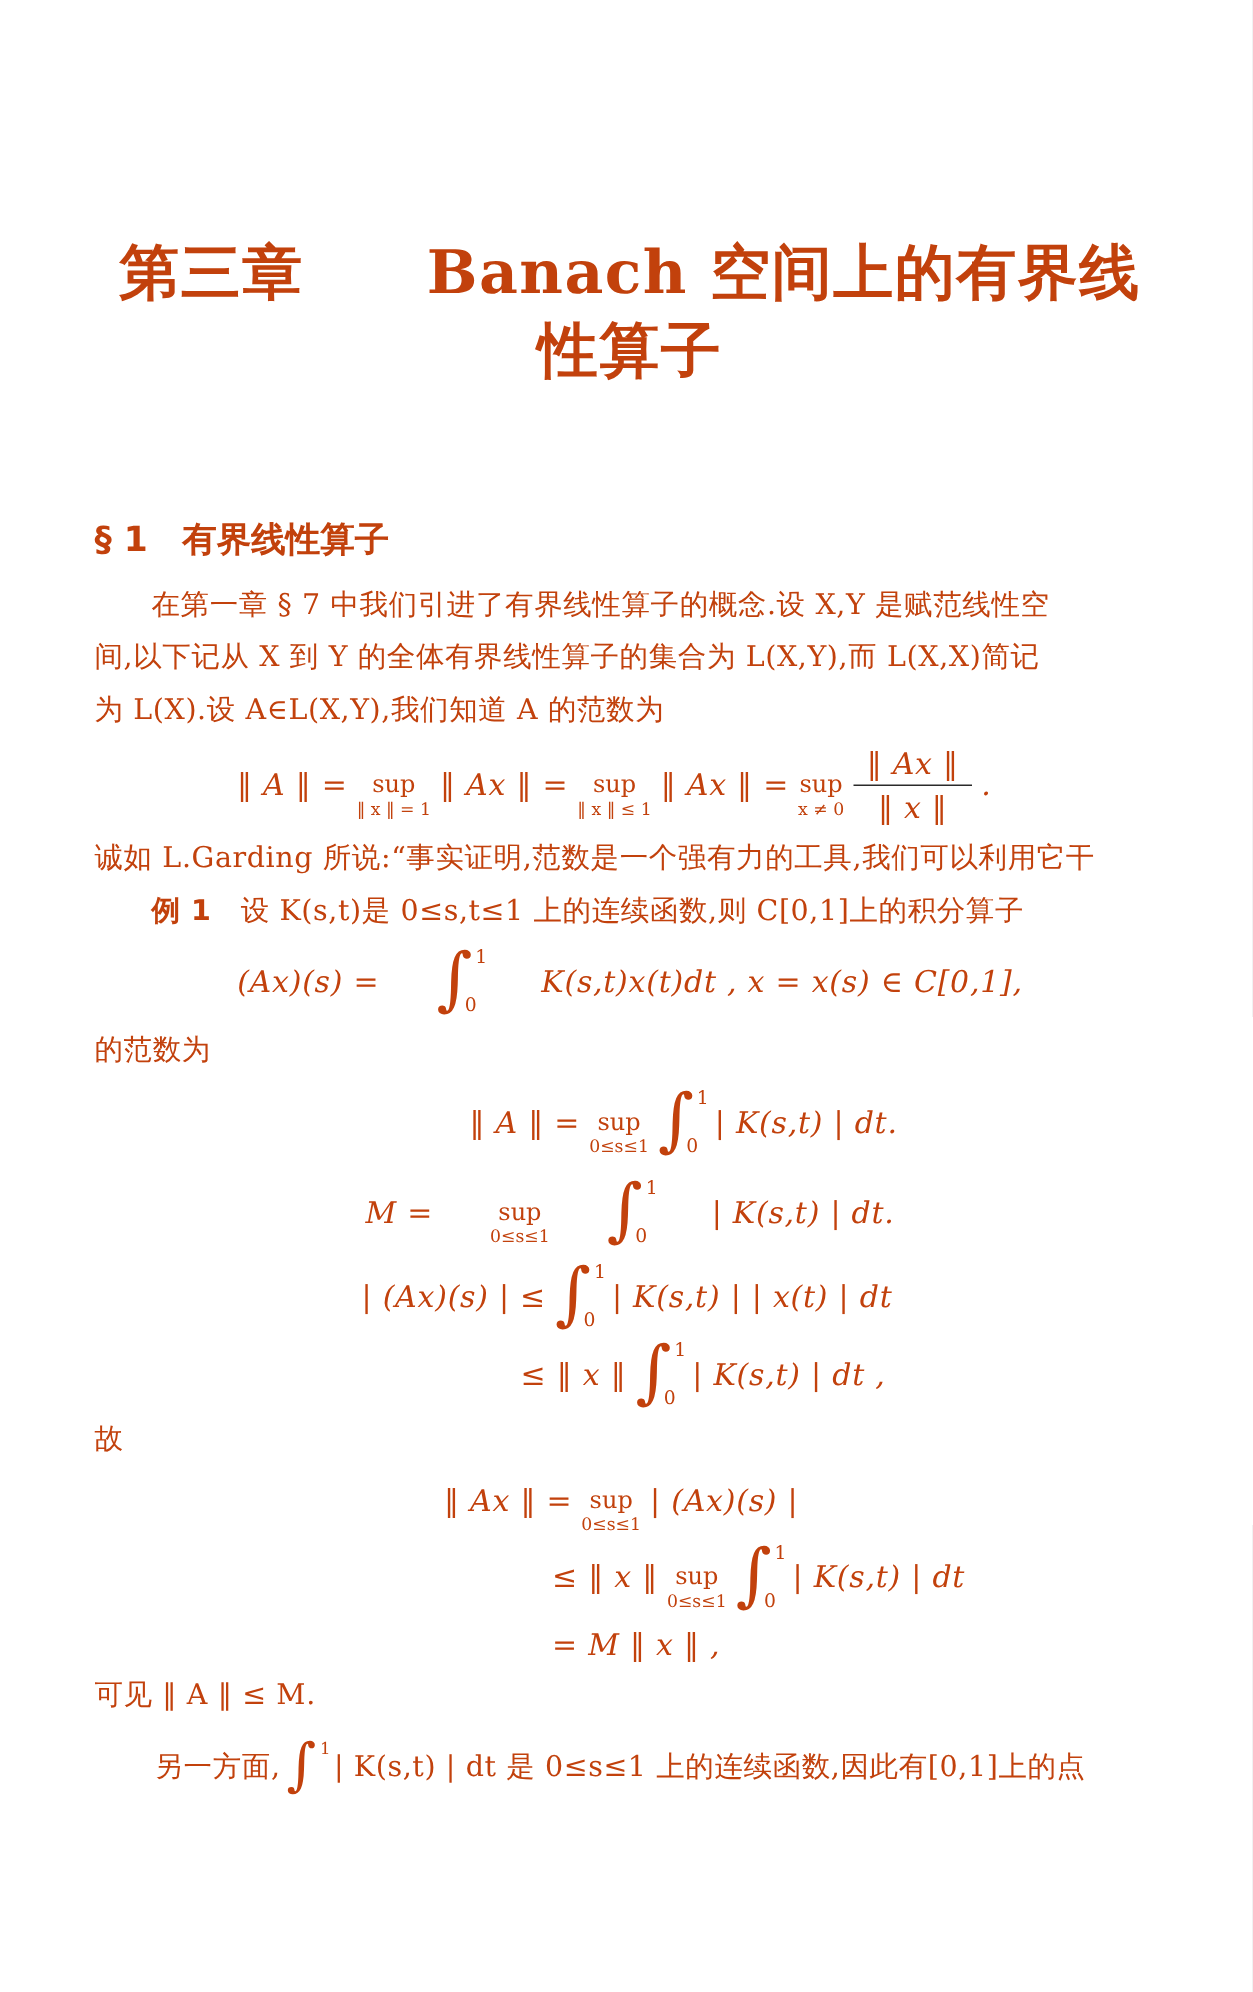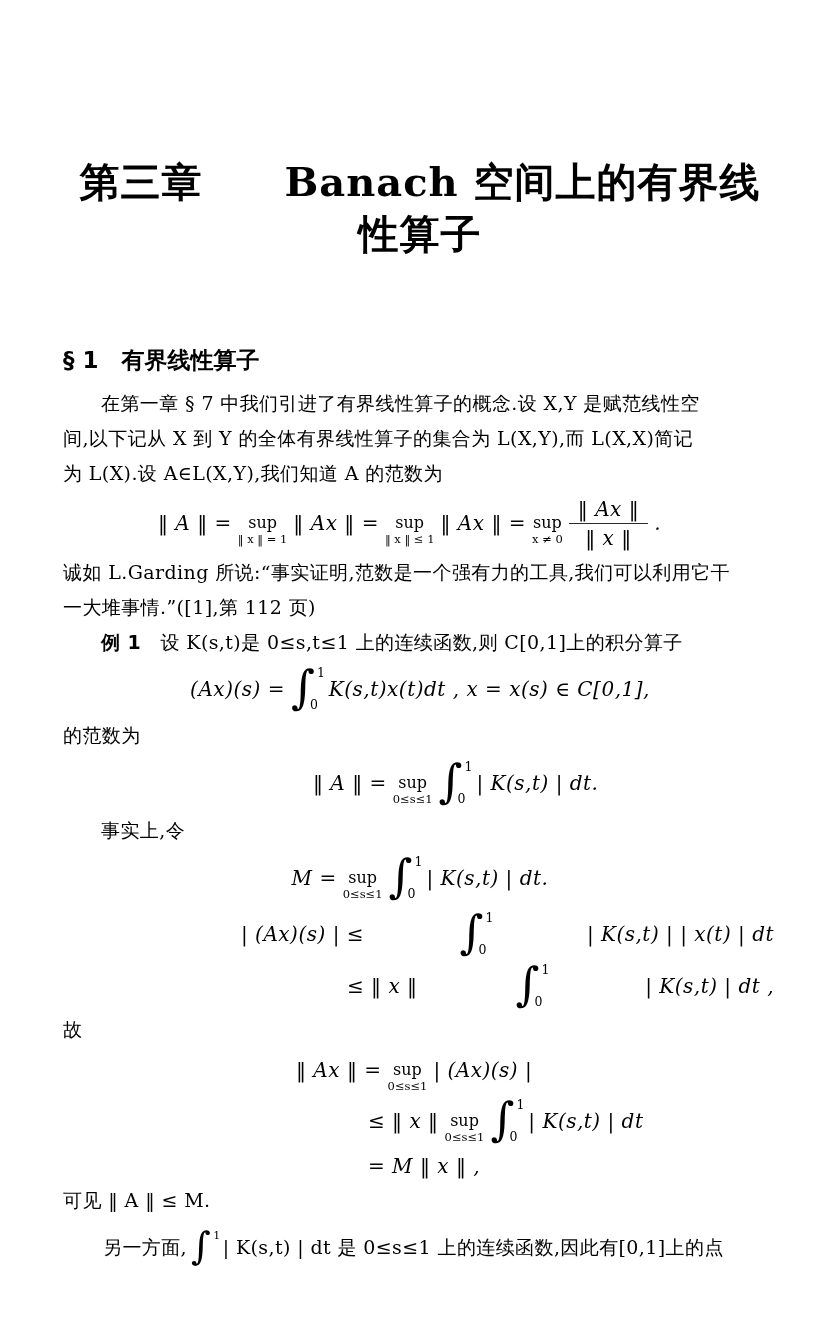--- a/index.html
+++ b/index.html
@@ -1,21 +1,21 @@
 <!DOCTYPE html>
 <html><head>
 <meta charset="utf-8">
 <style>
   html, body { margin: 0; padding: 0; background: #e8e8e8; }
   .page {
     position: relative;
     width: 835px; height: 1328px;
     margin: 0 auto;
     background: #ffffff;
-    color: #000000;
+    color: #c2410c;
     box-sizing: border-box;
     padding: 156px 58px 0 63px;
     overflow: hidden;
     font-family: "DejaVu Serif", "Liberation Serif", serif;
   }
   .title {
     margin: 0; text-align: center;
     font-size: 40px; font-weight: bold;
     letter-spacing: 1px; line-height: 52px;
     font-family: "DejaVu Serif", "Liberation Serif", serif;
@@ -35,21 +35,21 @@
     letter-spacing: 0.4px; white-space: nowrap;
   }
   .line.indent { padding-left: 38px; }
   .line.first { margin-top: 10px; }
   .bold { font-weight: bold; font-family: "DejaVu Sans", "Liberation Sans", sans-serif; text-align: center; }
   
   .fr {
     display: flex; align-items: center; justify-content: flex-start;
     font-size: 20px; line-height: 1.15; white-space: nowrap;
   }
-  .fr.center { justify-content: center; }
+  .fr.center { justify-content: center; gap: 32px; }
   .fr > span { margin: 0 3px; }
   .fx { font-style: italic; letter-spacing: 0.5px; }
   .supop { display: inline-flex; flex-direction: column; align-items: center;
            transform: translateY(7px); }
   .supw { font-style: normal; font-size: 16px; line-height: 1; }
   .supsub { font-size: 11.5px; line-height: 1; margin-top: 3px; white-space: nowrap;
             font-style: normal; letter-spacing: 0; }
   .int { display: inline-flex; align-items: center; margin: 0 2px; }
   .intg { font-size: 46px; line-height: 1; font-style: normal;
           transform: translateY(-2px); }
@@ -58,21 +58,21 @@
   .intl .up { transform: translateX(2px); }
   .intl .dn { transform: translateX(-5px); }
   .int.small .intg { font-size: 38px; }
   .int.small .intl { height: 38px; font-size: 11px; }
   .frac { display: inline-flex; flex-direction: column; align-items: center;
           vertical-align: middle; }
   .fnum { border-bottom: 1.6px solid #2a2a2a; padding: 0 9px 4px 9px; line-height: 1; }
   .fden { padding-top: 4px; line-height: 1; }
   
   .h64 { min-height: 64px; } .h60 { min-height: 60px; } .h58 { min-height: 58px; }
-  .h56 { min-height: 56px; } .h52 { min-height: 52px; justify-content: space-between; } .h46 { min-height: 46px; }
+  .h56 { min-height: 56px; } .h52 { min-height: 52px; } .h46 { min-height: 46px; }
   .h34 { min-height: 34px; }
   .lastline { display: flex; align-items: center; font-size: 19px;
               white-space: nowrap; min-height: 60px; letter-spacing: 0.4px; }
   .lastline > span { margin: 0 2px; }
 </style>
 </head>
 <body>
 
 <div class="page">
 
@@ -102,21 +102,20 @@
         <span class="supsub">x ≠ 0</span>
       </span>
     <span class="frac">
         <span class="fnum fx">‖ Ax ‖</span>
         <span class="fden fx">‖ x ‖</span>
       </span>
     <span class="fx">.</span>
   </div>
 
   <div class="line">诚如 L.Garding 所说:“事实证明,范数是一个强有力的工具,我们可以利用它干</div>
-  <div class="line">一大堆事情.”([1],第 112 页)</div>
 
   <div class="line h34 indent"><span class="bold">例 1</span><span>　设 K(s,t)是 0≤s,t≤1 上的连续函数,则 C[0,1]上的积分算子</span></div>
 
   <div class="fr h58 center">
     <span class="fx">(Ax)(s) =</span>
     <span class="int">
         <span class="intg">∫</span>
         <span class="intl">
           <span class="up">1</span>
           <span class="dn">0</span>
@@ -136,21 +135,20 @@
     <span class="int">
         <span class="intg">∫</span>
         <span class="intl">
           <span class="up">1</span>
           <span class="dn">0</span>
         </span>
       </span>
     <span class="fx">| K(s,t) | dt.</span>
   </div>
 
-  <div class="line indent">事实上,令</div>
 
   <div class="fr h60 center">
     <span class="fx">M =</span>
     <span class="supop">
         <span class="supw">sup</span>
         <span class="supsub">0≤s≤1</span>
       </span>
     <span class="int">
         <span class="intg">∫</span>
         <span class="intl">

